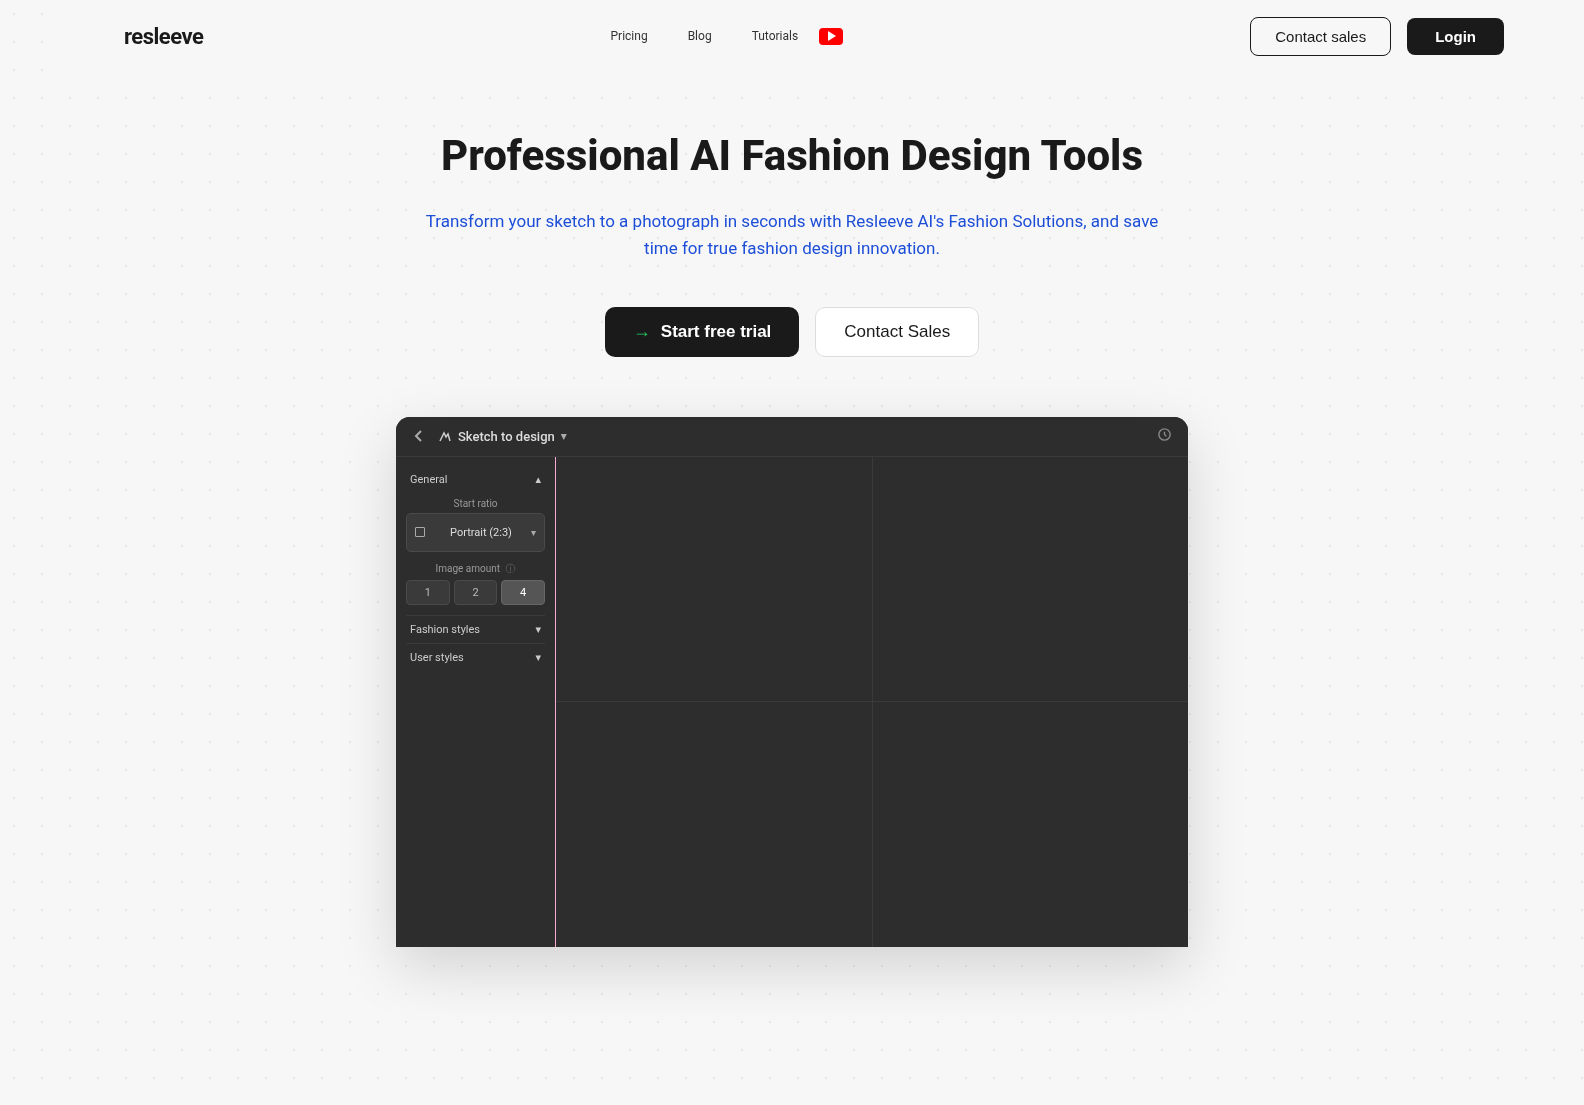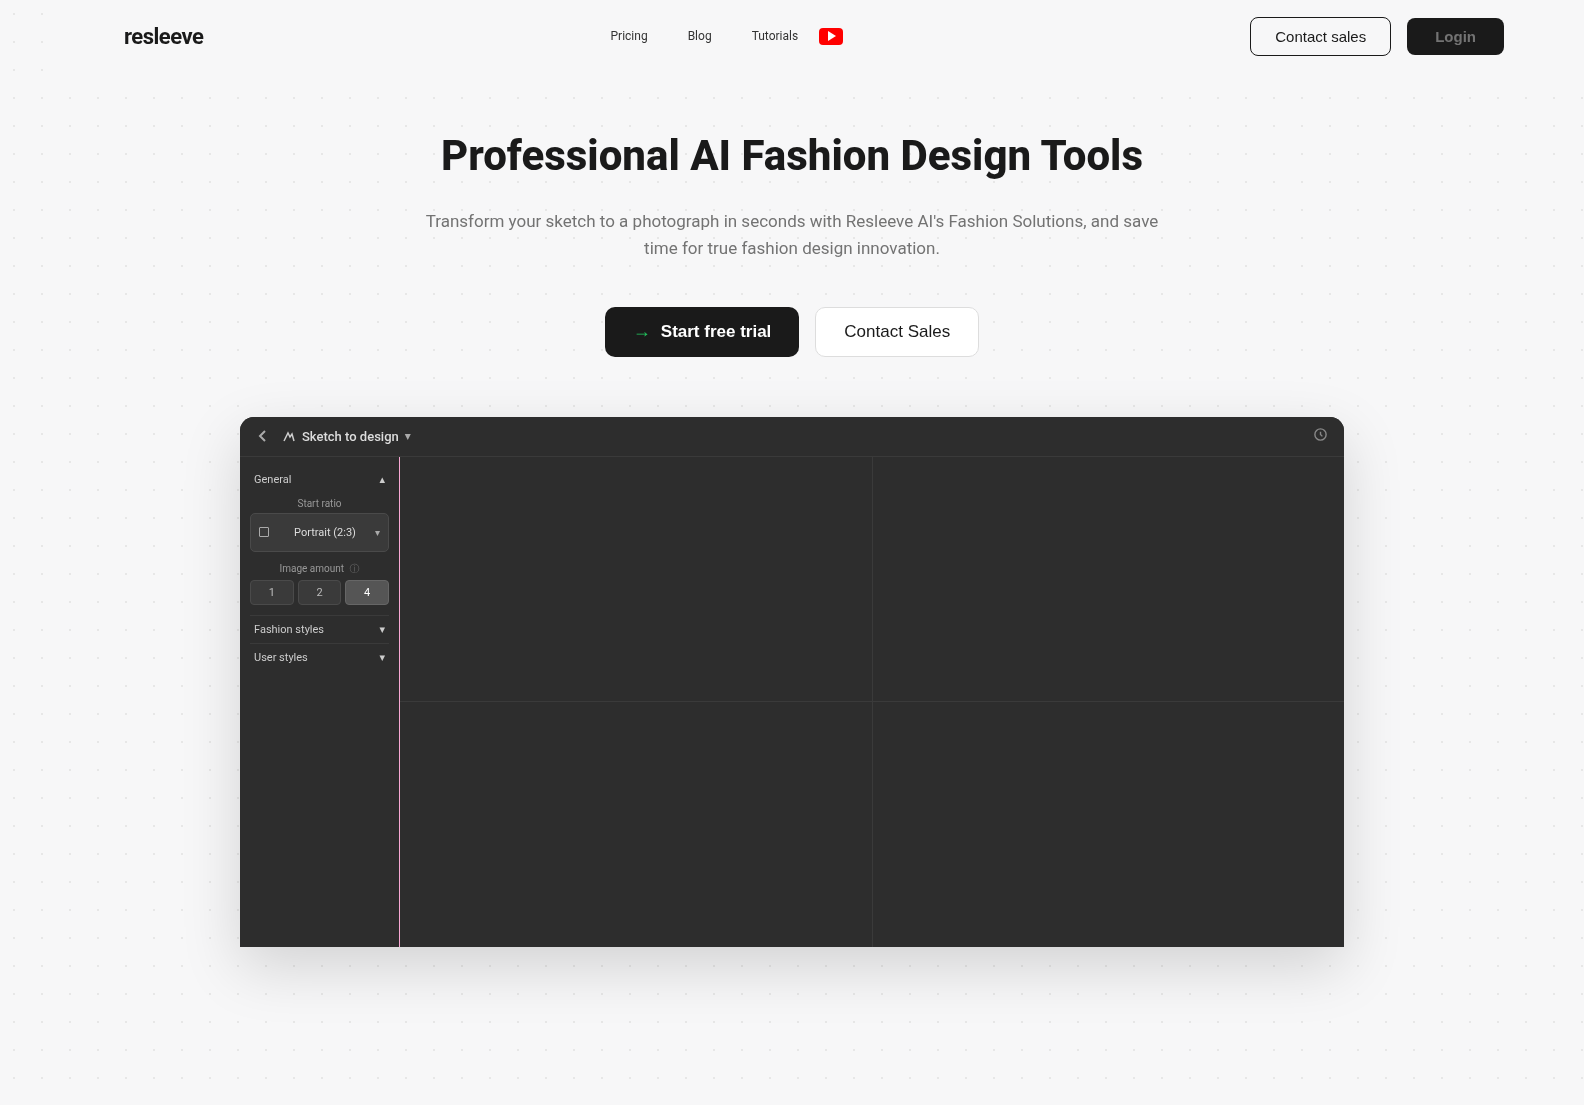--- a/index.html
+++ b/index.html
@@ -90,21 +90,21 @@
       cursor: pointer;
       font-weight: 500;
     }
 
     .btn-login {
       padding: 10px 28px;
       border: none;
       border-radius: 8px;
       background: #1a1a1a;
       font-size: 15px;
-      color: #737373;
+      color: #ffffff;
       cursor: pointer;
       font-weight: 600;
     }
 
     
     .hero {
       display: flex;
       flex-direction: column;
       align-items: center;
       padding: 60px 80px 0;
@@ -115,21 +115,21 @@
       font-size: 42px;
       font-weight: 800;
       color: #1a1a1a;
       line-height: 1.15;
       max-width: 900px;
       margin-bottom: 28px;
     }
 
     .hero-subtitle {
       font-size: 17px;
-      color: #737373;
+      color: #1d4ed8;
       max-width: 760px;
       line-height: 1.6;
       margin-bottom: 44px;
     }
 
     .hero-cta {
       display: flex;
       gap: 16px;
       margin-bottom: 60px;
     }
@@ -162,21 +162,21 @@
       color: #1a1a1a;
       border: 1.5px solid #ddd;
       border-radius: 10px;
       font-size: 17px;
       font-weight: 500;
       cursor: pointer;
     }
 
     
     .app-preview {
-      width: 1104px;
+      width: 792px;
       margin: 0 auto;
       background: #2d2d2d;
       border-radius: 14px 14px 0 0;
       overflow: hidden;
       position: relative;
       box-shadow: 0 20px 60px rgba(0,0,0,0.15);
     }
 
     .app-titlebar {
       display: flex;

